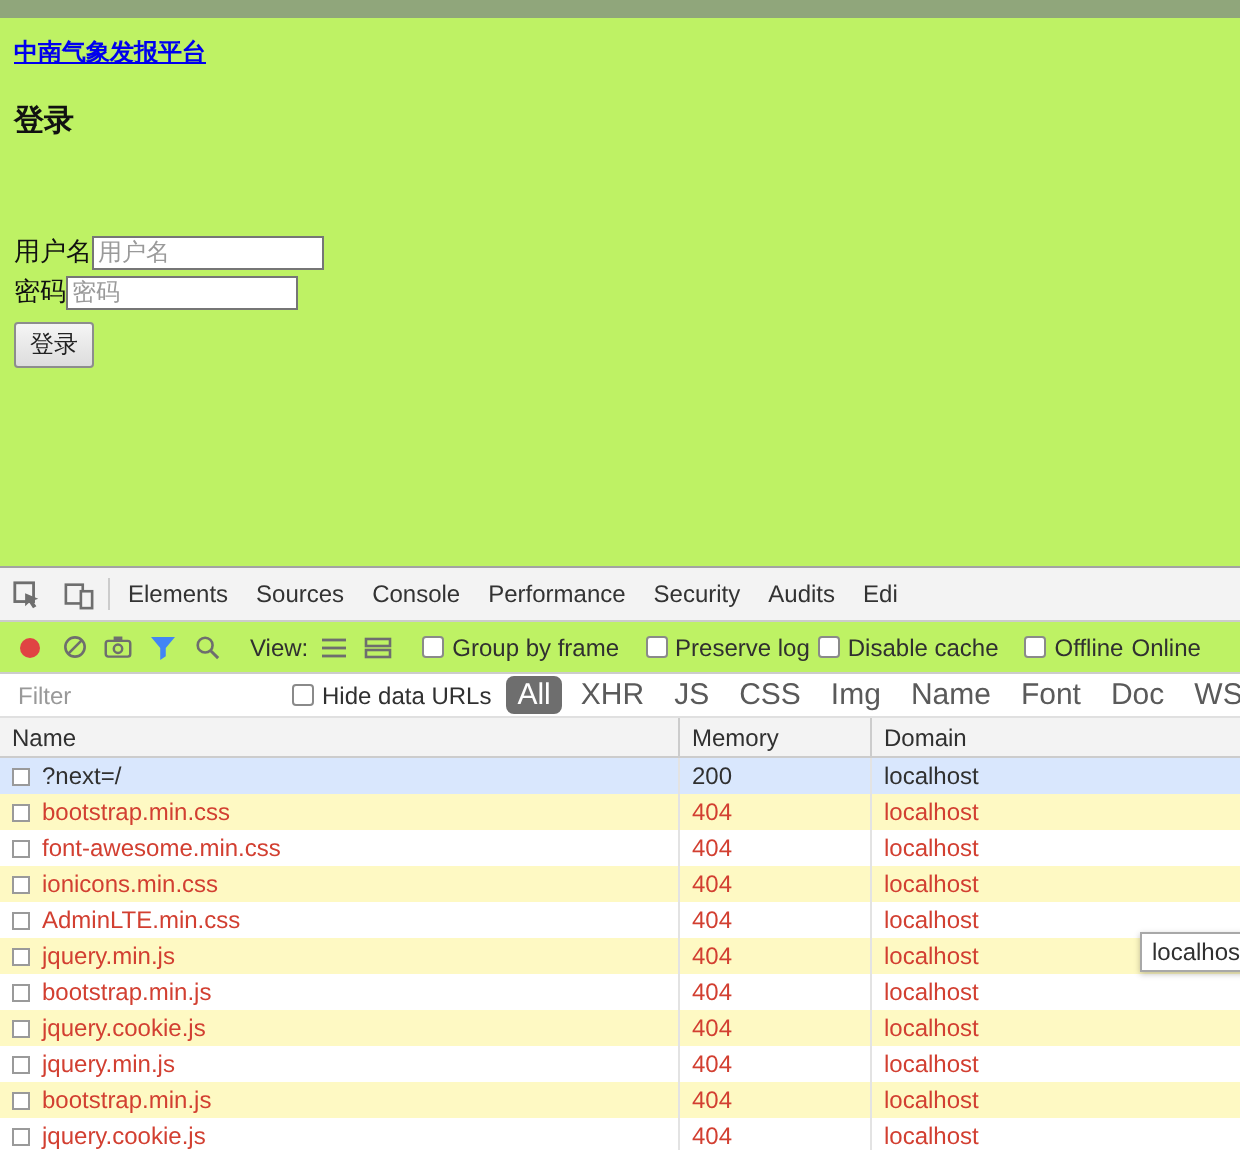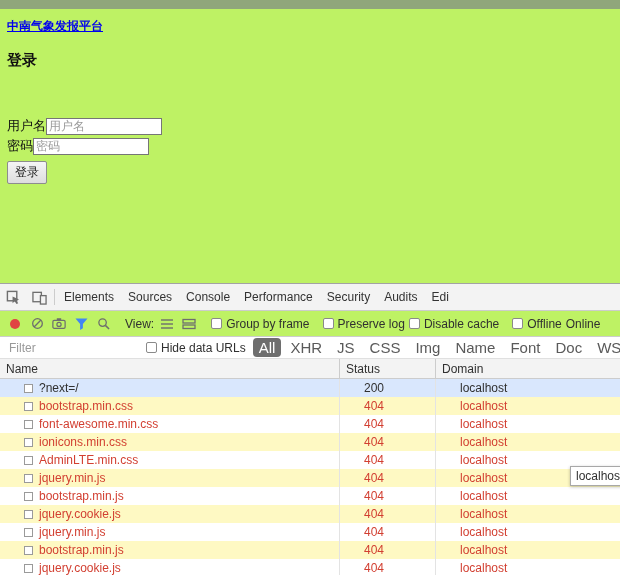--- a/index.html
+++ b/index.html
@@ -45,21 +45,21 @@
   .hcell{padding:0 6px;box-sizing:border-box;border-right:1px solid #ccc;display:flex;align-items:center;color:#303030;cursor:pointer;}
   .c-name{width:340px;flex:none;}
   .c-status{width:96px;flex:none;}
   .c-domain{flex:1;border-right:none;}
 
   .rowsarea{position:relative;flex:1;overflow:hidden;}
   .nrow{display:flex;height:18px;align-items:stretch;background:#fff;cursor:pointer;}
   .nrow.alt{background:#fef9c3;}
   .nrow.sel{background:var(--selrow,#d9e7fd);}
   .nrow.err{color:var(--err,#d23f31);}
-  .cell{padding:0 24px;box-sizing:border-box;display:flex;align-items:center;overflow:hidden;white-space:nowrap;}
+  .cell{padding:0 6px;box-sizing:border-box;display:flex;align-items:center;overflow:hidden;white-space:nowrap;}
   .fileicon{width:9px;height:9px;border:1px solid #9a9a9a;background:#fff;margin-right:6px;box-sizing:border-box;flex:none;}
   .vline{position:absolute;top:0;bottom:0;width:1px;background:#e3e3e3;pointer-events:none;}
   .vl1{left:339px;}
   .vl2{left:435px;}
 
   .tooltip{position:absolute;top:182px;right:-4px;background:#fff;border:1px solid #a8a8a8;box-shadow:0 1px 3px rgba(0,0,0,.25);
            padding:2px 5px;font-size:12px;color:#303030;white-space:nowrap;max-width:42px;overflow:hidden;z-index:5;}
 </style>
 </head>
 <body>
@@ -198,21 +198,21 @@
           <span class="pill">Name</span>
           <span class="pill">Font</span>
           <span class="pill">Doc</span>
           <span class="pill">WS</span>
           <span class="pill">Manifest</span>
         </div>
     </div>
 
     <div class="thead">
       <div class="hcell c-name">Name</div>
-      <div class="hcell c-status">Status</div>
+      <div class="hcell c-status">Memory</div>
       <div class="hcell c-domain">Domain</div>
     </div>
 
     <div class="rowsarea" id="rows">
       <div class="vline vl1"></div>
       <div class="vline vl2"></div>
     <div class="nrow sel">
           <div class="cell c-name">
             <span class="fileicon"></span>
             <span>?next=/</span>

